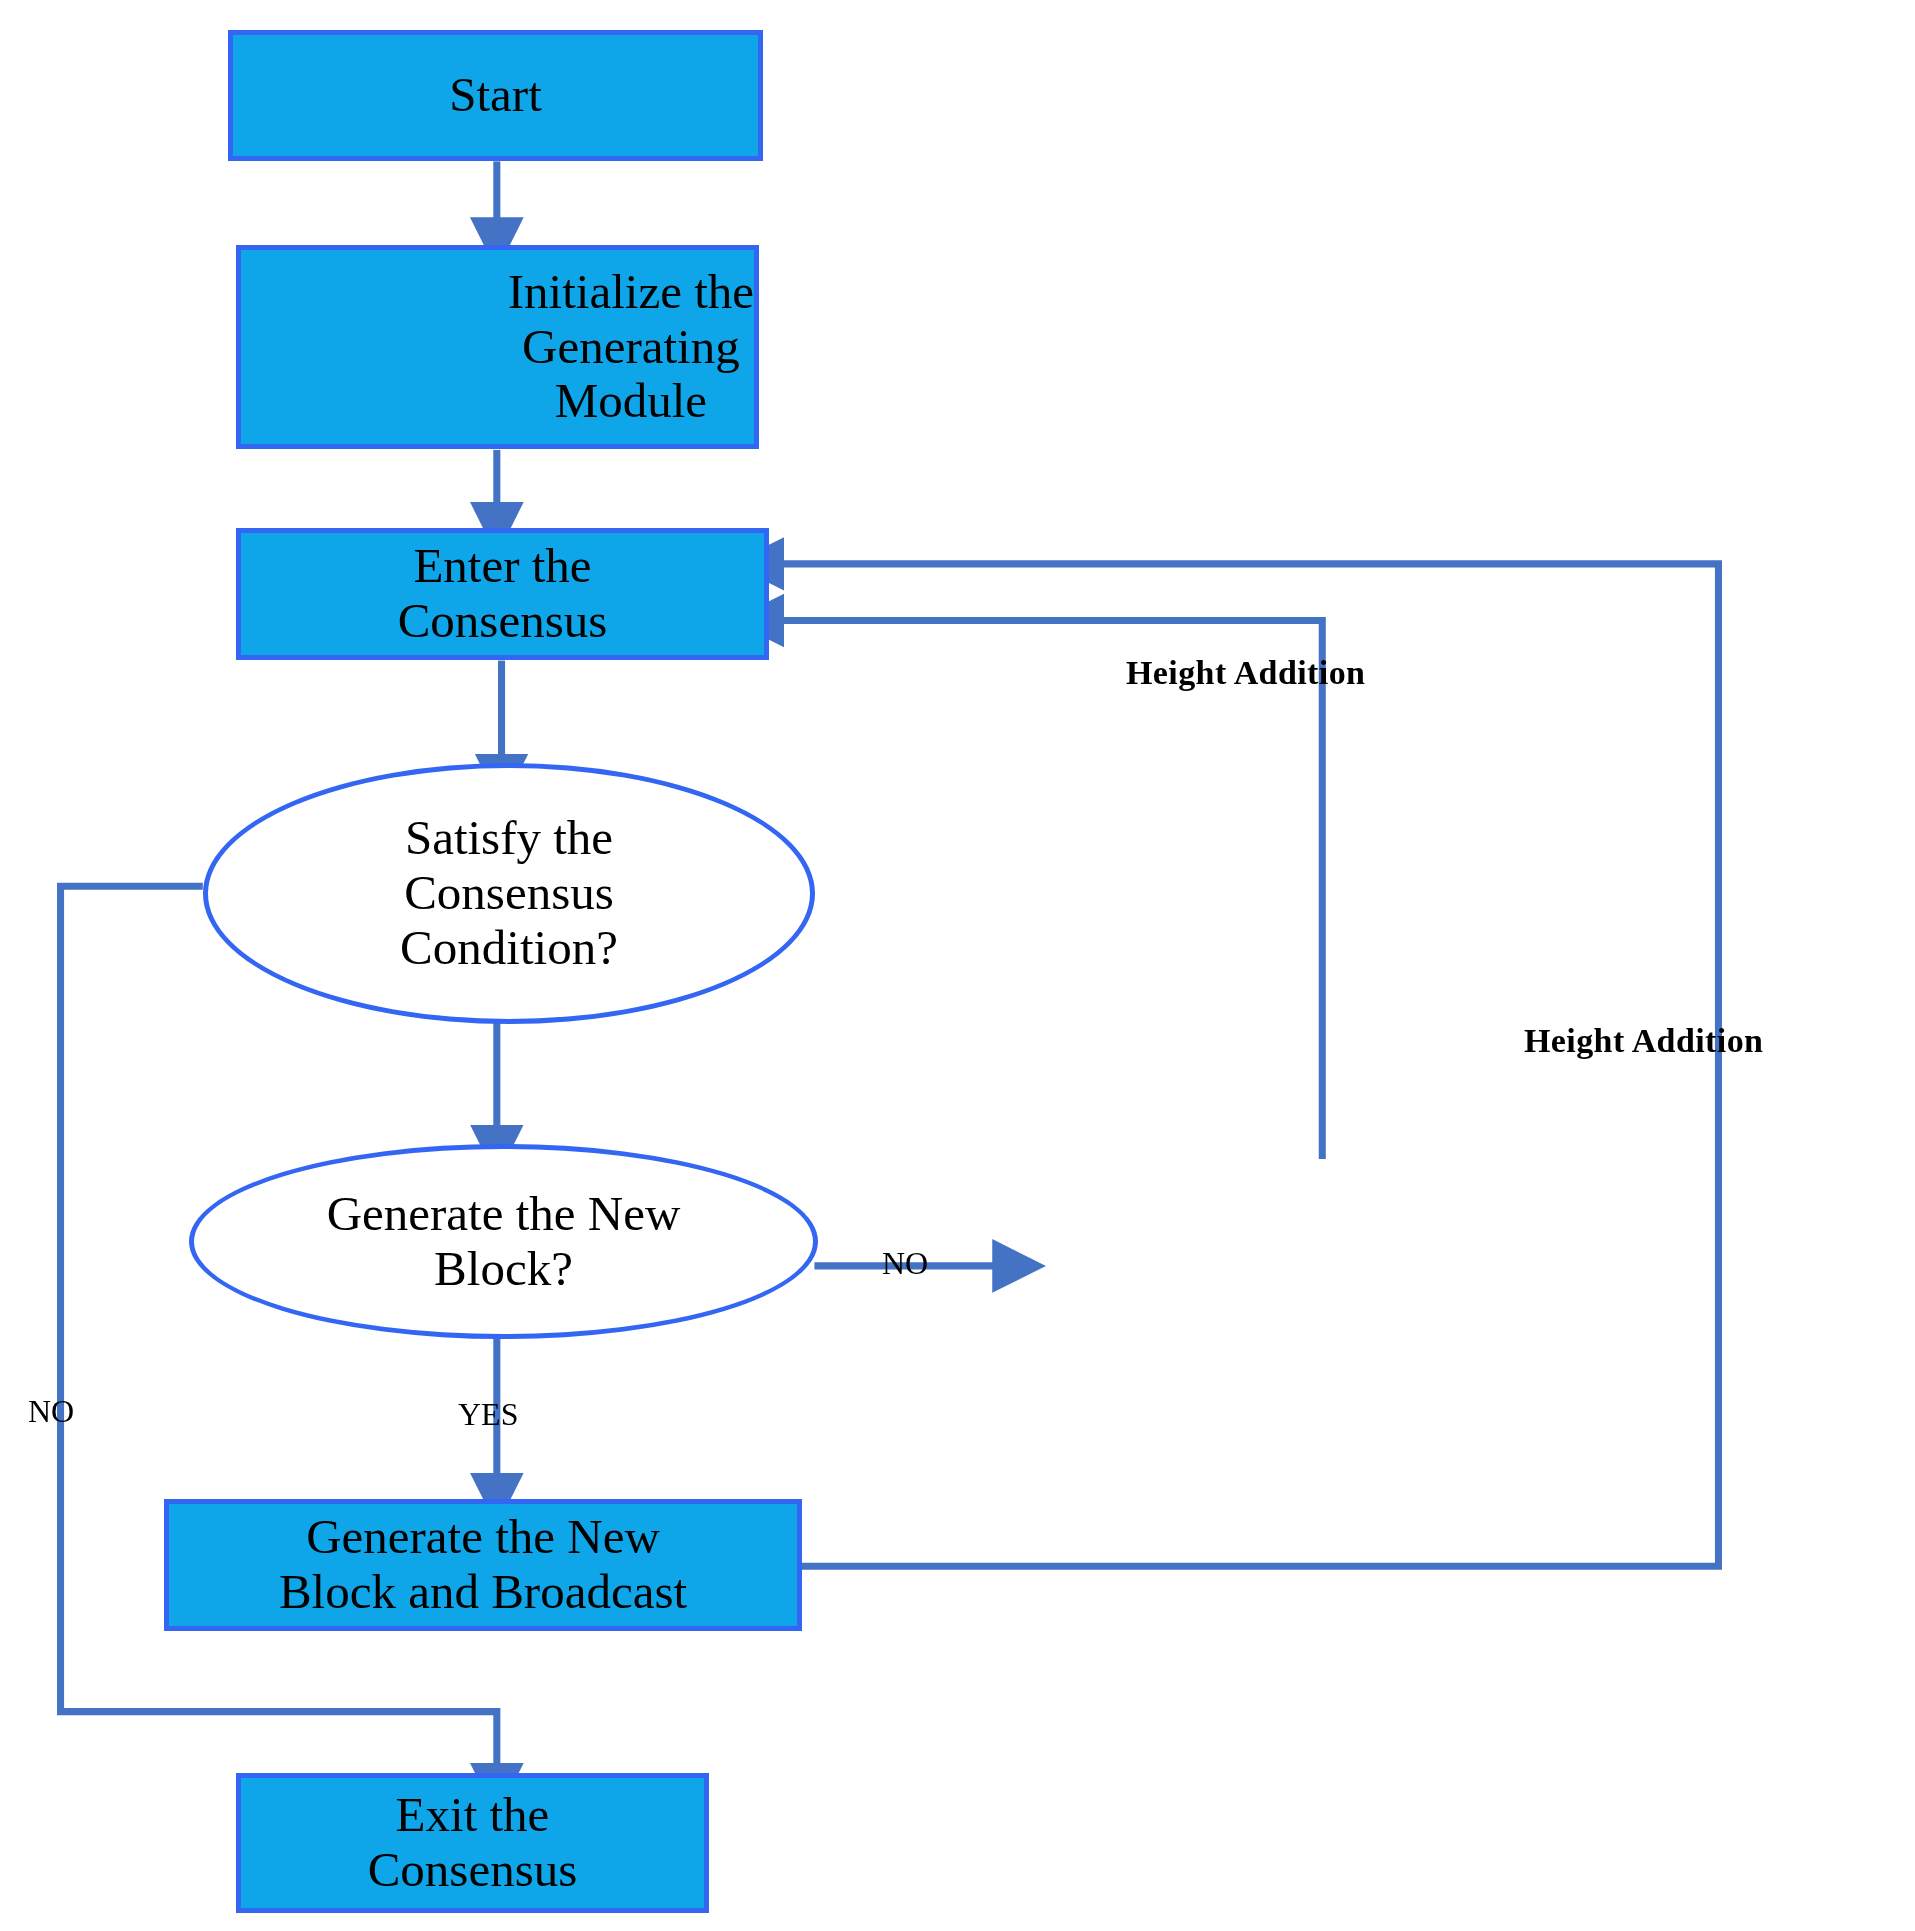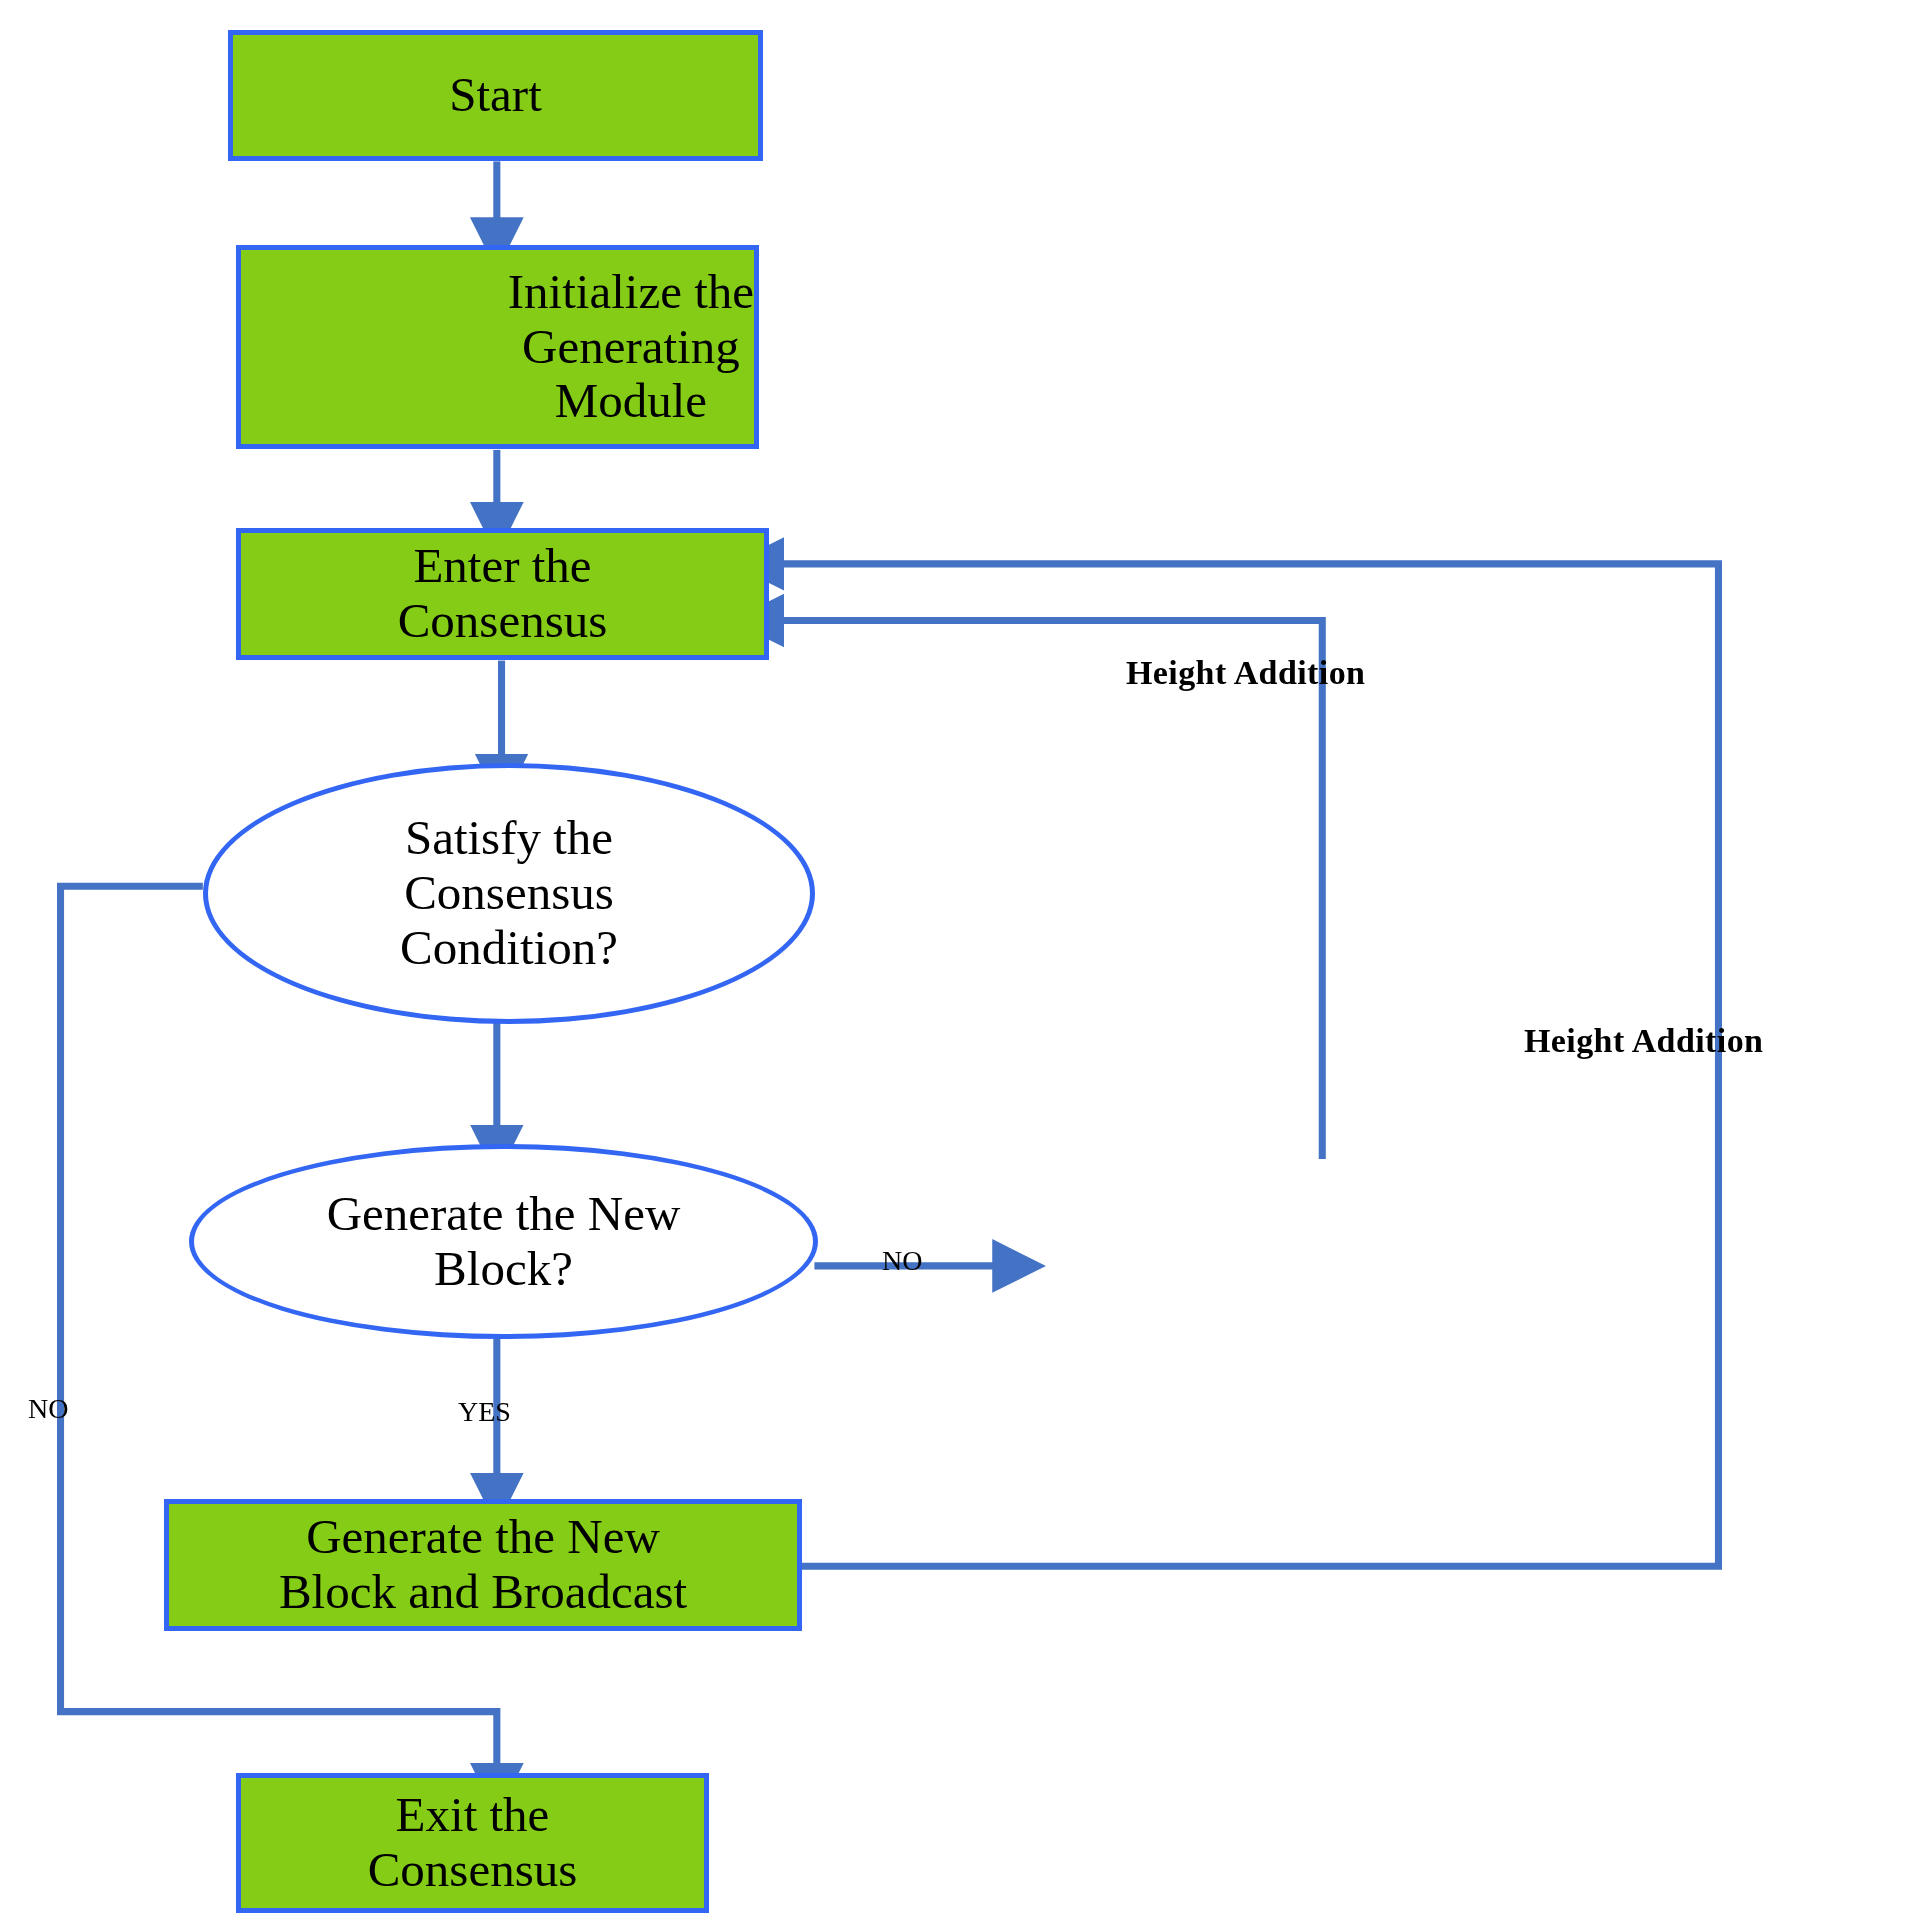--- a/index.html
+++ b/index.html
@@ -29,40 +29,40 @@
     box-sizing: border-box;
     display: flex;
     align-items: center;
     justify-content: center;
     text-align: center;
     color: #000000;
     line-height: 1.12;
   }
   .proc {
     border: 5.5px solid #3366f2;
-    background: #84cc16;
+    background: #0ea5e9;
   }
   .dec {
     border: 5.5px solid #3366f2;
     background: #ffffff;
     border-radius: 50%;
   }
   .node-label {
     display: block;
     white-space: pre-line;
     font-size: 49px;
   }
   .edge-label {
     position: absolute;
     color: #000000;
     background: transparent;
     white-space: nowrap;
     line-height: 1;
   }
-  .lbl-small { font-size: 28px; }
+  .lbl-small { font-size: 32px; }
   .lbl-bold  { font-size: 34px; font-weight: bold; letter-spacing: 0.4px; }
 </style>
 </head>
 <body>
 
 <div id="canvas">
 
   <svg id="edges" viewBox="0 0 2436 2457" xmlns="http://www.w3.org/2000/svg">
     <defs>
       <marker id="ah" markerWidth="10" markerHeight="10" refX="2.2" refY="4" orient="auto" markerUnits="strokeWidth">

